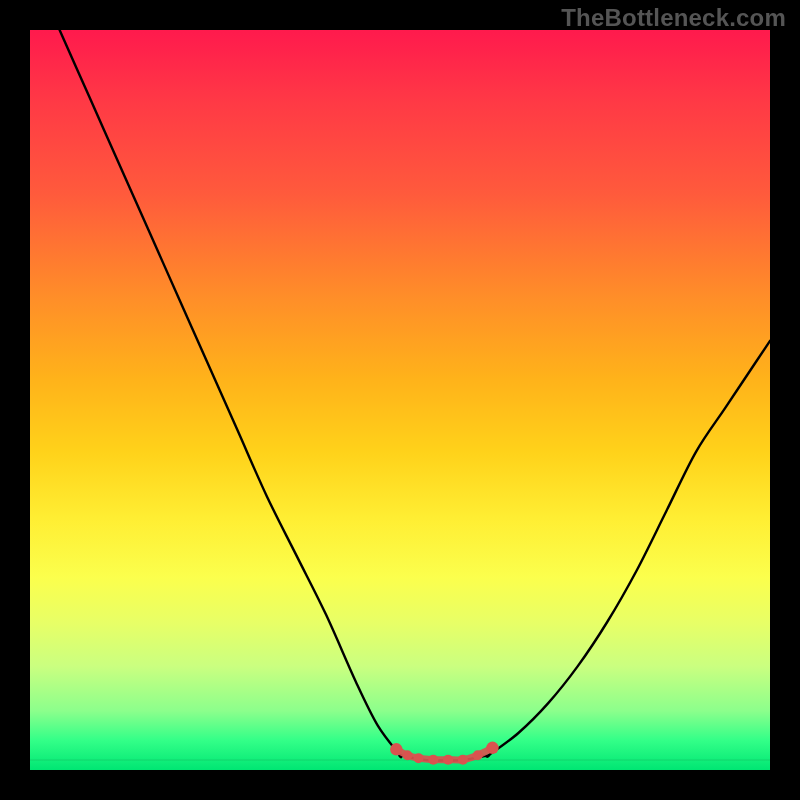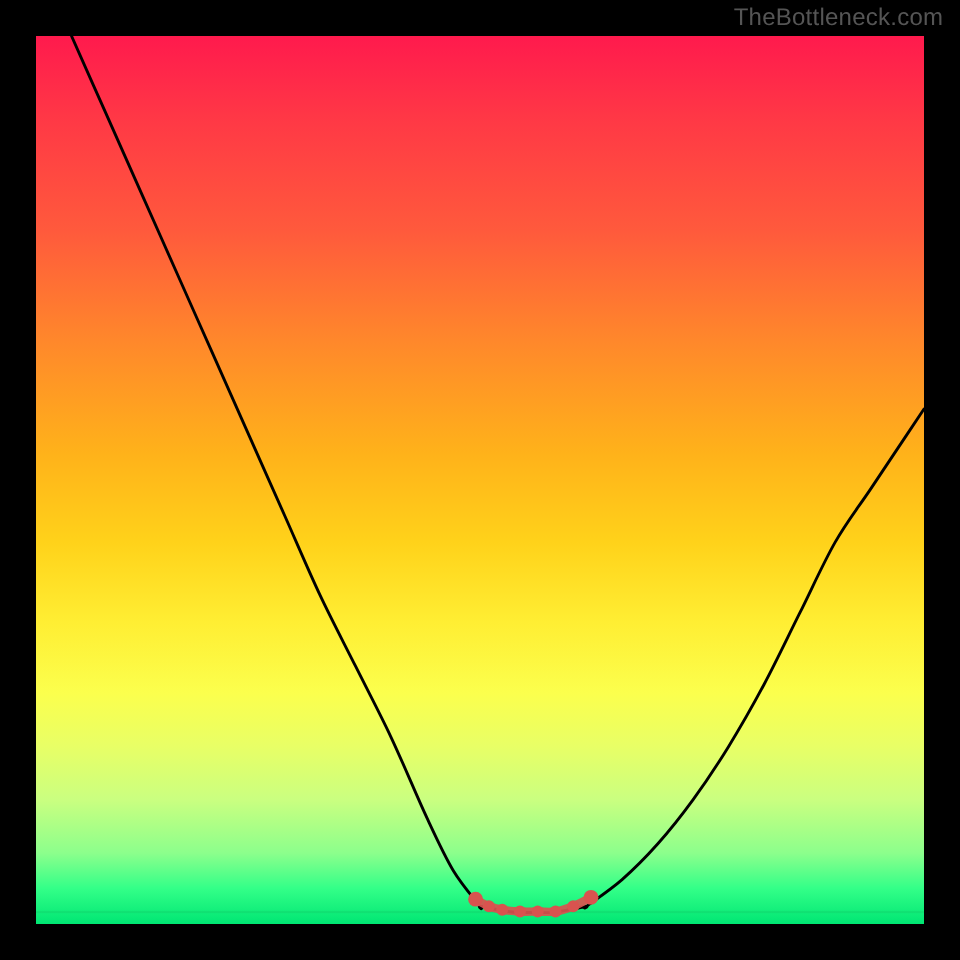--- a/index.html
+++ b/index.html
@@ -8,22 +8,22 @@
     position: relative;
     width: 800px;
     height: 800px;
     background: #000;
   }
   .watermark {
     position: absolute;
     top: 4px;
     right: 14px;
     font-family: Arial, Helvetica, sans-serif;
-    font-size: 20px;
-    font-weight: normal;
+    font-size: 24px;
+    font-weight: bold;
     color: #555;
     z-index: 10;
     letter-spacing: 0.2px;
   }
   .plot {
     position: absolute;
     left: 30px;
     top: 30px;
     width: 740px;
     height: 740px;

